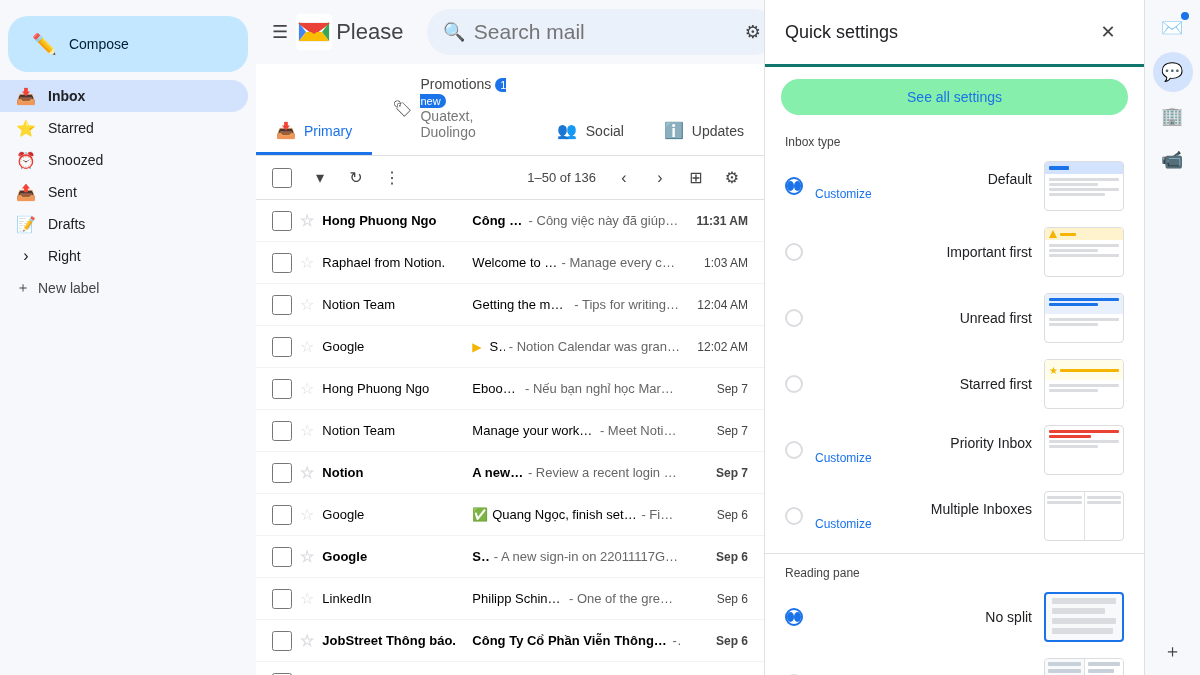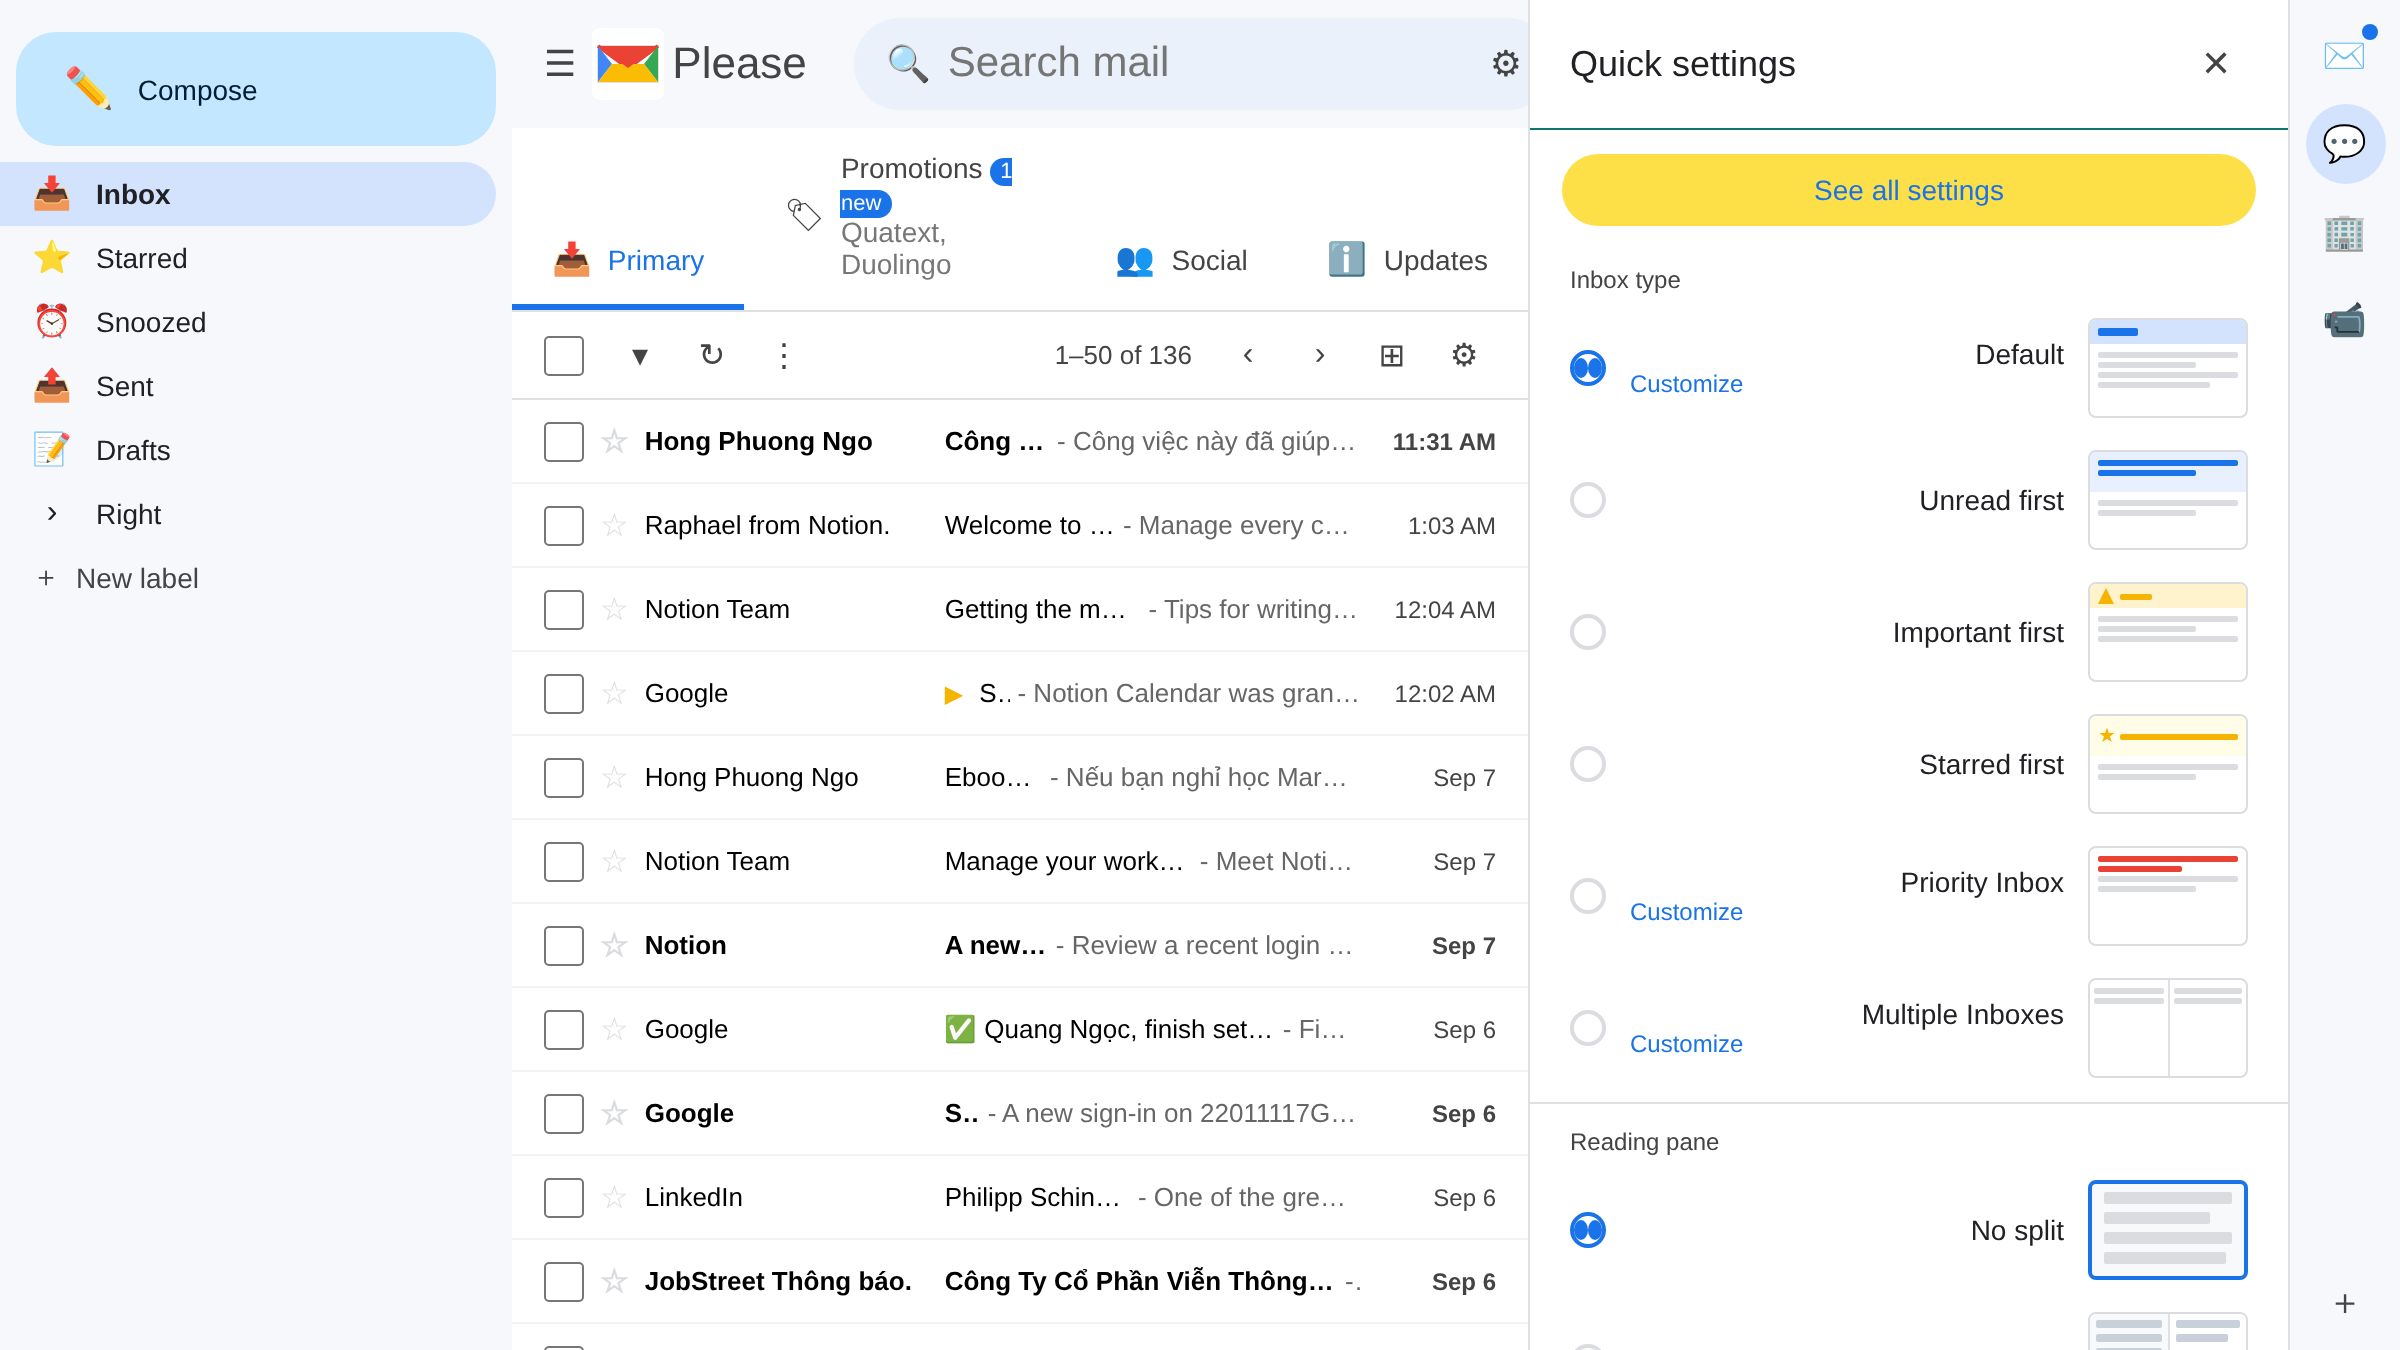--- a/index.html
+++ b/index.html
@@ -191,33 +191,33 @@
       flex-direction: column;
       flex-shrink: 0;
       height: 675px;
       overflow-y: auto;
     }
     .qs-header {
       display: flex;
       align-items: center;
       justify-content: space-between;
       padding: 16px 20px;
-      border-bottom: 1px solid #0f766e;
+      border-bottom: 3px solid #0f766e;
     }
     .qs-title { font-size: 18px; font-weight: 400; color: #202124; }
     .qs-close {
       width: 32px; height: 32px; border-radius: 50%;
       display: flex; align-items: center; justify-content: center;
       cursor: pointer; font-size: 18px; color: #444;
       border: none; background: none;
     }
     .see-all-btn {
       display: block;
       text-align: center;
-      background: #fde047;
+      background: #86efac;
       color: #1a73e8;
       padding: 10px;
       margin: 12px 16px;
       border-radius: 20px;
       cursor: pointer;
       font-size: 14px;
       font-weight: 500;
       border: none;
       width: calc(100% - 32px);
     }
@@ -610,48 +610,48 @@
         <div style="height:3px;background:#dadce0;margin:2px 0;border-radius:1px;width:70%;"></div>
         <div style="height:3px;background:#dadce0;margin:2px 0;border-radius:1px;"></div>
         <div style="height:3px;background:#dadce0;margin:2px 0;border-radius:1px;width:80%;"></div>
       </div>
     </div>
   </div>
 
   <div class="qs-option">
     <div class="radio-btn"></div>
     <div class="qs-option-content">
+      <div class="qs-option-label">Important first</div>
+    </div>
+    <div class="qs-preview">
+      <div style="background:#fff3cd;height:12px;display:flex;align-items:center;padding:0 4px;">
+        <div style="width:8px;height:8px;background:#f4b400;clip-path:polygon(50% 0%, 0% 100%, 100% 100%);margin-right:3px;"></div>
+        <div style="width:16px;height:3px;background:#f4b400;border-radius:1px;"></div>
+      </div>
+      <div style="padding:2px 4px;">
+        <div style="height:3px;background:#dadce0;margin:2px 0;border-radius:1px;"></div>
+        <div style="height:3px;background:#dadce0;margin:2px 0;border-radius:1px;width:70%;"></div>
+        <div style="height:3px;background:#dadce0;margin:2px 0;border-radius:1px;"></div>
+      </div>
+    </div>
+  </div>
+
+  <div class="qs-option">
+    <div class="radio-btn"></div>
+    <div class="qs-option-content">
       <div class="qs-option-label">Unread first</div>
     </div>
     <div class="qs-preview">
       <div style="padding:2px 4px;background:#e8f0fe;height:20px;">
         <div style="height:3px;background:#1a73e8;margin:2px 0;border-radius:1px;font-weight:bold;"></div>
         <div style="height:3px;background:#1a73e8;margin:2px 0;border-radius:1px;width:70%;"></div>
       </div>
       <div style="padding:2px 4px;">
         <div style="height:3px;background:#dadce0;margin:2px 0;border-radius:1px;"></div>
         <div style="height:3px;background:#dadce0;margin:2px 0;border-radius:1px;width:70%;"></div>
-      </div>
-    </div>
-  </div>
-
-  <div class="qs-option">
-    <div class="radio-btn"></div>
-    <div class="qs-option-content">
-      <div class="qs-option-label">Important first</div>
-    </div>
-    <div class="qs-preview">
-      <div style="background:#fff3cd;height:12px;display:flex;align-items:center;padding:0 4px;">
-        <div style="width:8px;height:8px;background:#f4b400;clip-path:polygon(50% 0%, 0% 100%, 100% 100%);margin-right:3px;"></div>
-        <div style="width:16px;height:3px;background:#f4b400;border-radius:1px;"></div>
-      </div>
-      <div style="padding:2px 4px;">
-        <div style="height:3px;background:#dadce0;margin:2px 0;border-radius:1px;"></div>
-        <div style="height:3px;background:#dadce0;margin:2px 0;border-radius:1px;width:70%;"></div>
-        <div style="height:3px;background:#dadce0;margin:2px 0;border-radius:1px;"></div>
       </div>
     </div>
   </div>
 
   <div class="qs-option">
     <div class="radio-btn"></div>
     <div class="qs-option-content">
       <div class="qs-option-label">Starred first</div>
     </div>
     <div class="qs-preview">

